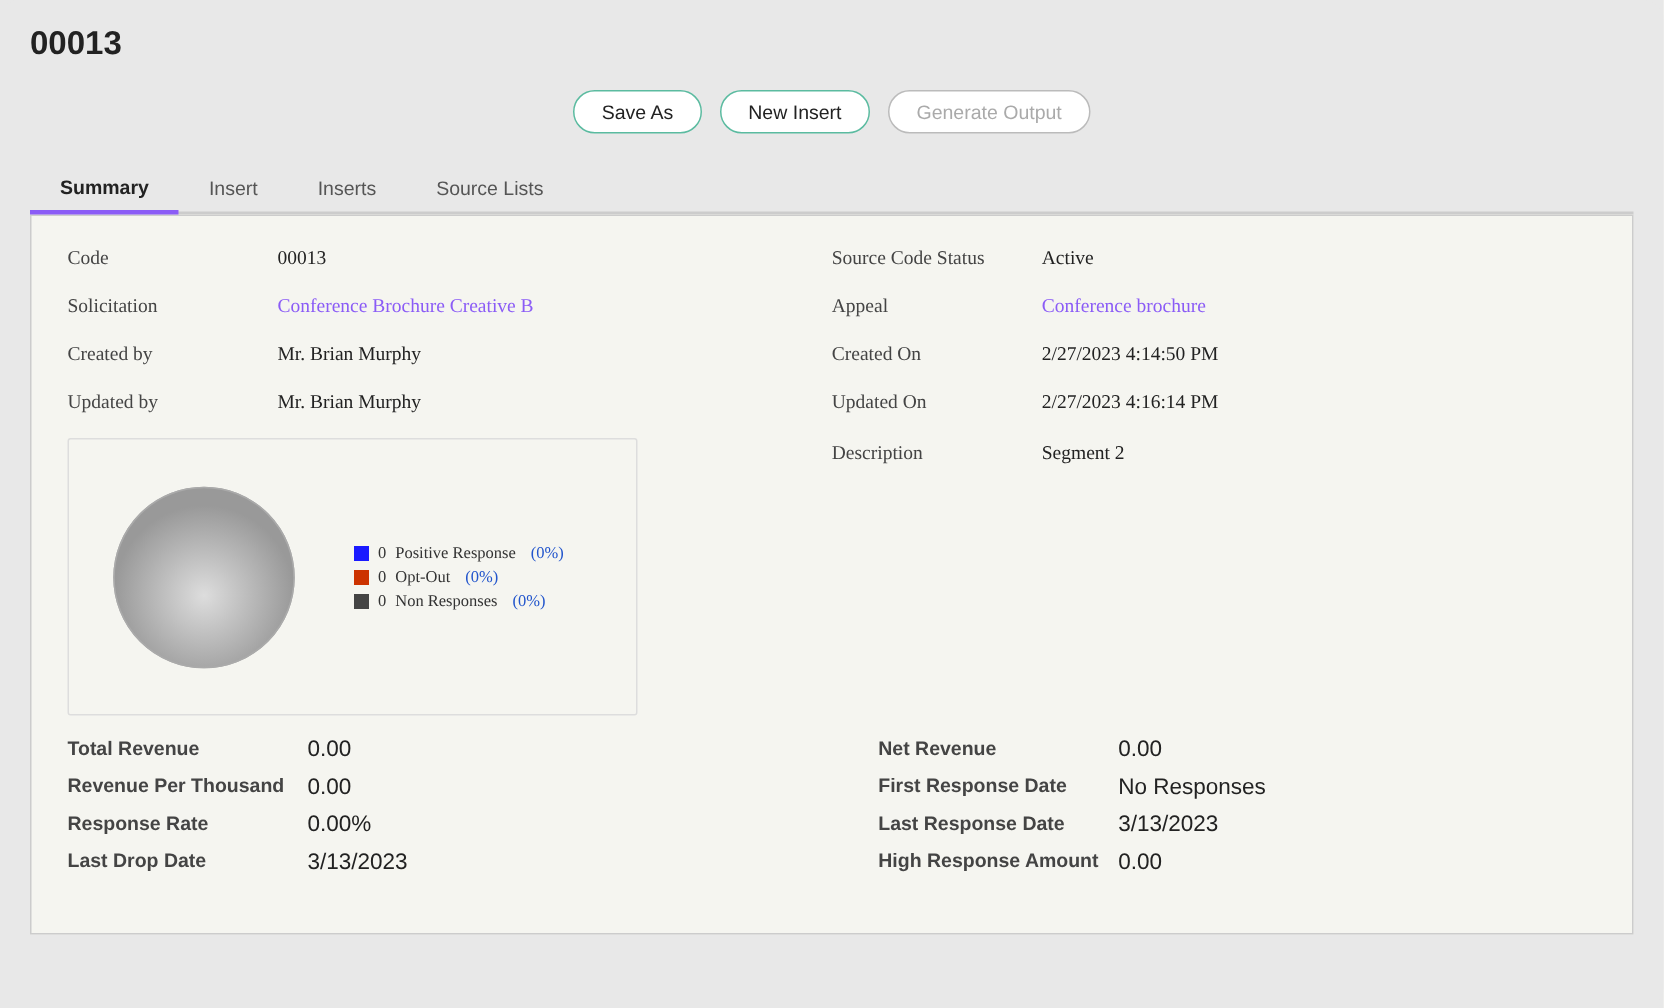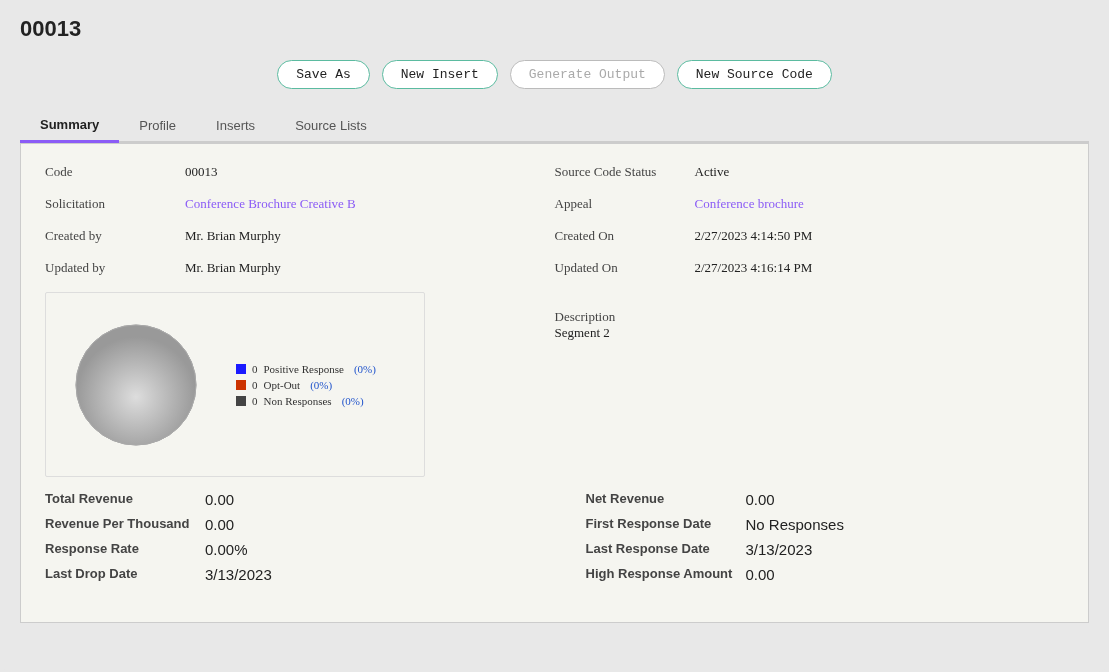--- a/index.html
+++ b/index.html
@@ -32,21 +32,20 @@
     }
     .btn {
       border-radius: 20px;
       padding: 6px 18px;
       font-size: 13px;
       cursor: pointer;
       border: 1.5px solid #5bbba0;
       background: white;
       color: #222;
       font-weight: 500;
-      font-family: Liberation Mono, monospace;
     }
     .btn:disabled, .btn.disabled {
       border-color: #bbb;
       color: #aaa;
       cursor: default;
       background: white;
     }
     .tabs {
       display: flex;
       gap: 0;
@@ -178,26 +177,25 @@
 </head>
 <body>
 
 <div class="page-container">
   <div class="page-title">00013</div>
 
   <div class="toolbar">
     <button class="btn">Save As</button>
     <button class="btn">New Insert</button>
     <button class="btn disabled">Generate Output</button>
-    <button class="btn">New Source Code</button>
   </div>
 
   <div class="tabs">
     <button class="tab active">Summary</button>
-    <button class="tab">Profile</button>
+    <button class="tab">Insert</button>
     <button class="tab">Inserts</button>
     <button class="tab">Source Lists</button>
   </div>
 
   <div class="content-area">
     <div class="fields-grid">
 
       <div class="left-col">
         <div class="field-row">
           <span class="field-label">Code</span>
@@ -264,21 +262,21 @@
           <span class="field-value link">Conference brochure</span>
         </div>
         <div class="field-row">
           <span class="field-label">Created On</span>
           <span class="field-value">2/27/2023 4:14:50 PM</span>
         </div>
         <div class="field-row">
           <span class="field-label">Updated On</span>
           <span class="field-value">2/27/2023 4:16:14 PM</span>
         </div>
-        <div class="field-row" style="margin-top: 27px; flex-direction: column;">
+        <div class="field-row" style="margin-top: 12px;">
           <span class="field-label">Description</span>
           <span class="field-value">Segment 2</span>
         </div>
       </div>
     </div>
 
     <div class="bottom-fields">
       <div class="bottom-grid">
 
         <div>

